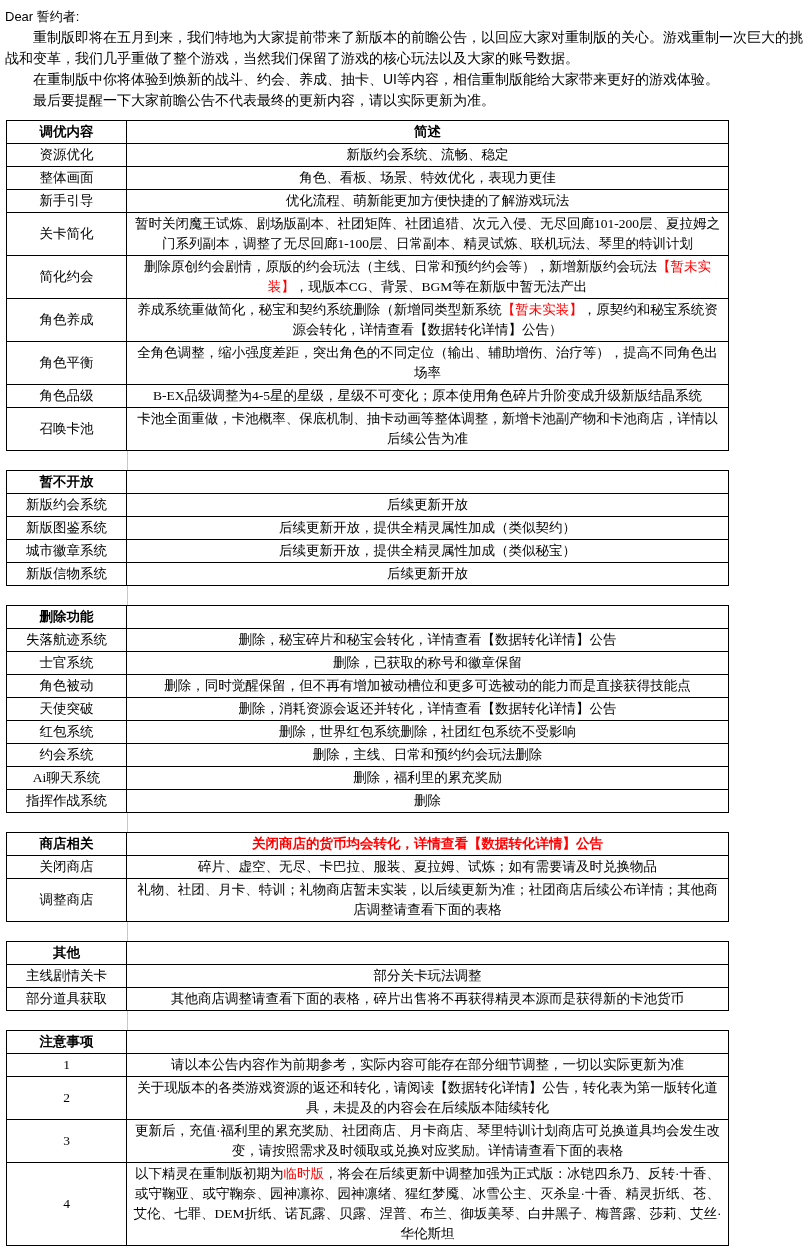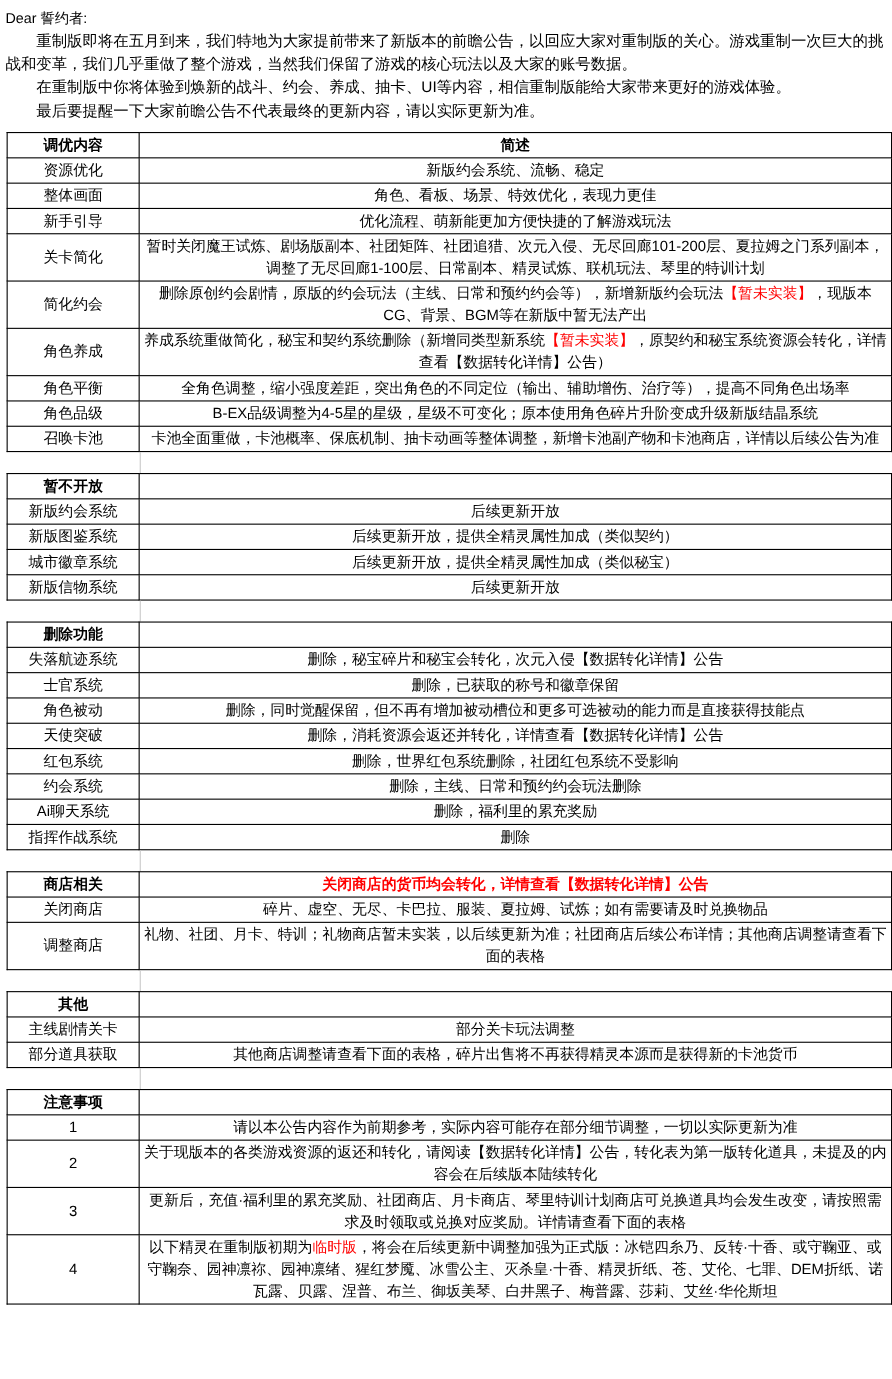--- a/index.html
+++ b/index.html
@@ -25,22 +25,23 @@
   .para {
     margin: 0;
     text-indent: 2em;
     font-size: 14px;
     line-height: 21px;
   }
   #tables { margin-top: 9px; }
   table.sheet-table {
     border-collapse: collapse;
     table-layout: fixed;
-    width: 805px;
+    width: 723px;
     margin-left: 1px;
+    font-family: Liberation Serif, serif;
   }
   table.sheet-table td {
     border: 1px solid var(--border);
     padding: 1px 4px;
     font-size: 13.5px;
     line-height: 20px;
     vertical-align: middle;
   }
   td.c1 { text-align: center; padding: 1px 2px; }
   td.c2 { text-align: center; }
@@ -150,21 +151,21 @@
           <col style="width: 120px;">
           <col>
         </colgroup>
         <tbody>
           <tr class="hdr">
             <td class="c1">删除功能</td>
             <td class="c2"><span></span></td>
           </tr>
           <tr>
             <td class="c1">失落航迹系统</td>
-            <td class="c2"><span>删除，秘宝碎片和秘宝会转化，次元入侵【数据转化详情】公告</span></td>
+            <td class="c2"><span>删除，秘宝碎片和秘宝会转化，详情查看【数据转化详情】公告</span></td>
           </tr>
           <tr>
             <td class="c1">士官系统</td>
             <td class="c2"><span>删除，已获取的称号和徽章保留</span></td>
           </tr>
           <tr>
             <td class="c1">角色被动</td>
             <td class="c2"><span>删除，同时觉醒保留，但不再有增加被动槽位和更多可选被动的能力而是直接获得技能点</span></td>
           </tr>
           <tr>

